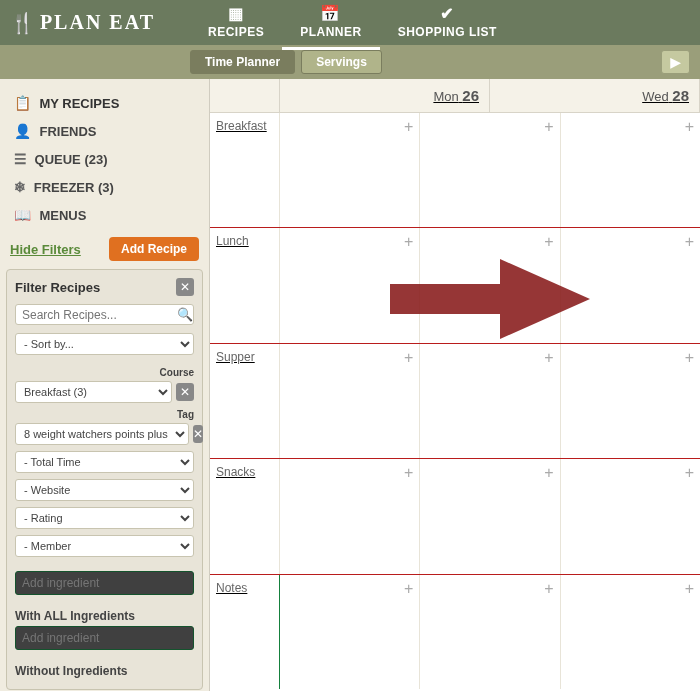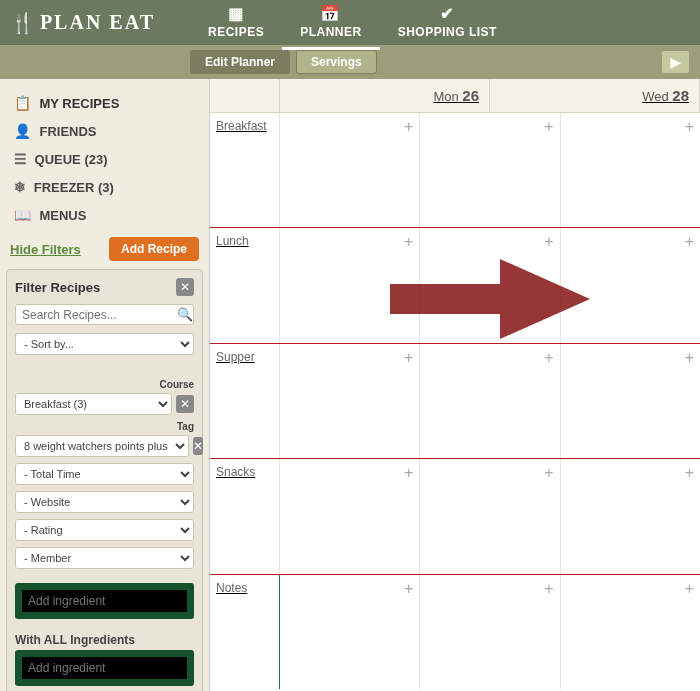--- a/index.html
+++ b/index.html
@@ -230,22 +230,22 @@
       margin-top: 8px;
     }
     .ingredient-label {
       font-weight: bold;
       font-size: 12px;
       color: #444;
       margin-bottom: 3px;
     }
     .ingredient-input {
       width: 100%;
-      border: 7px solid #14532d;
-      background: #000000;
+      border: 1px solid #14532d;
+      background: #404040;
       border-radius: 3px;
       padding: 4px 6px;
       font-size: 12px;
       color: #999;
       margin-bottom: 6px;
     }
 
     
     #planner {
       flex: 1;
@@ -339,21 +339,21 @@
       <span>PLANNER</span>
     </div>
     <div class="nav-item">
       <span class="nav-icon">✔</span>
       <span>SHOPPING LIST</span>
     </div>
   </nav>
 </div>
 
 <div id="subheader">
-  <button class="sub-btn active">Edit Planner</button>
+  <button class="sub-btn active">Time Planner</button>
   <button class="sub-btn">Servings</button>
   <button id="forward-btn">▶</button>
 </div>
 
 <div id="main">
 
   <div id="sidebar">
     <div id="sidebar-nav">
       <div class="sidebar-nav-item active">
         <span class="s-icon">📋</span>
@@ -386,21 +386,21 @@
       <div class="filter-title-row">
         <span class="filter-title">Filter Recipes</span>
         <button class="close-x-btn">✕</button>
       </div>
 
       <div class="search-row">
         <input type="text" class="" placeholder="Search Recipes..." style="">
         <span class="search-icon">🔍</span>
       </div>
 
-      <select class="filter-select" style="width:100%;margin-bottom:20px;">
+      <select class="filter-select" style="width:100%;margin-bottom:8px;">
         <option>- Sort by...</option>
       </select>
 
       <div class="filter-label">Course</div>
       <div class="filter-select-row">
         <select class="filter-select">
           <option>Breakfast (3)</option>
         </select>
         <button class="close-x-btn">✕</button>
       </div>

